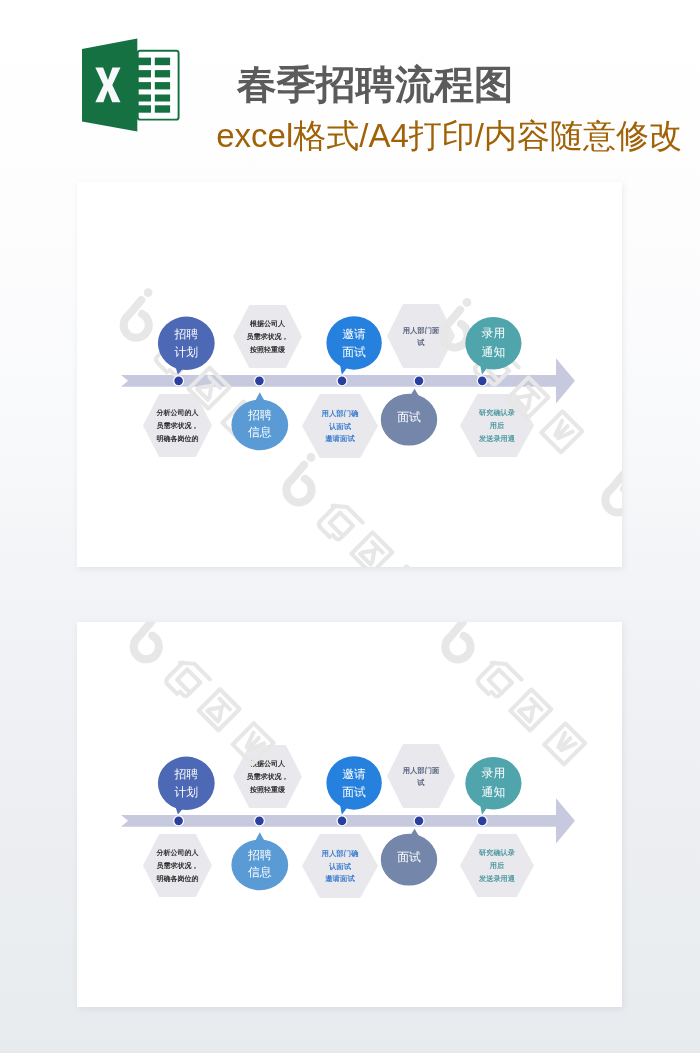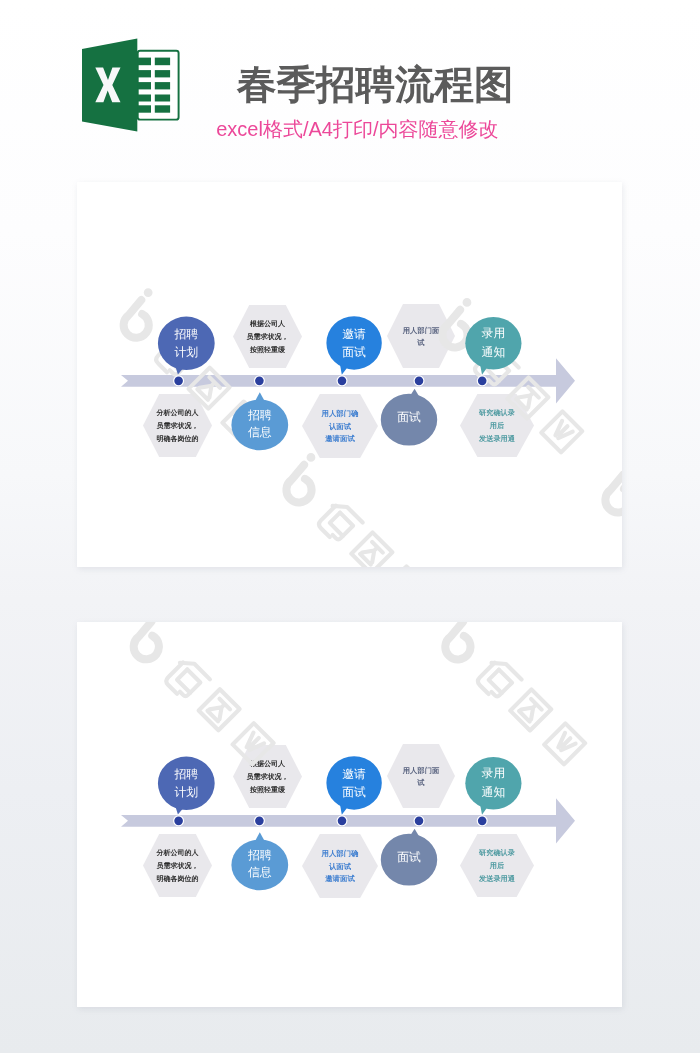--- a/index.html
+++ b/index.html
@@ -10,21 +10,21 @@
     background:linear-gradient(180deg,#ffffff 0%,#fdfdfe 22%,#f7f8fa 45%,#f2f3f6 57%,#edeff3 75%,#e8ebee 100%);
     position:relative;
     -webkit-font-smoothing:antialiased;
   }
   .page{position:absolute;left:0;top:0;width:644px;height:1053px;}
 
   
   .xlogo{position:absolute;left:82px;top:38px;width:98px;height:94px;}
   .title{position:absolute;left:236.9px;top:65.0px;font-size:39.5px;font-weight:bold;
          color:#5b5b5b;letter-spacing:0px;line-height:1;white-space:nowrap;}
-  .subtitle{position:absolute;left:216.2px;top:118.5px;font-size:20px;color:#ec4899;
+  .subtitle{position:absolute;left:216.2px;top:118.5px;font-size:33px;color:#a16207;
             letter-spacing:0px;line-height:1;white-space:nowrap;}
 
   
   .card{position:absolute;left:77px;width:545px;height:385px;background:#ffffff;
         box-shadow:1px 2px 6px rgba(120,128,145,.15);overflow:hidden;}
   .card1{top:182px;}
   .card2{top:622px;}
   .dg{position:absolute;left:0;top:0;width:545px;height:385px;}
   .wm{position:absolute;left:0;top:0;width:545px;height:385px;pointer-events:none;}
 </style>

